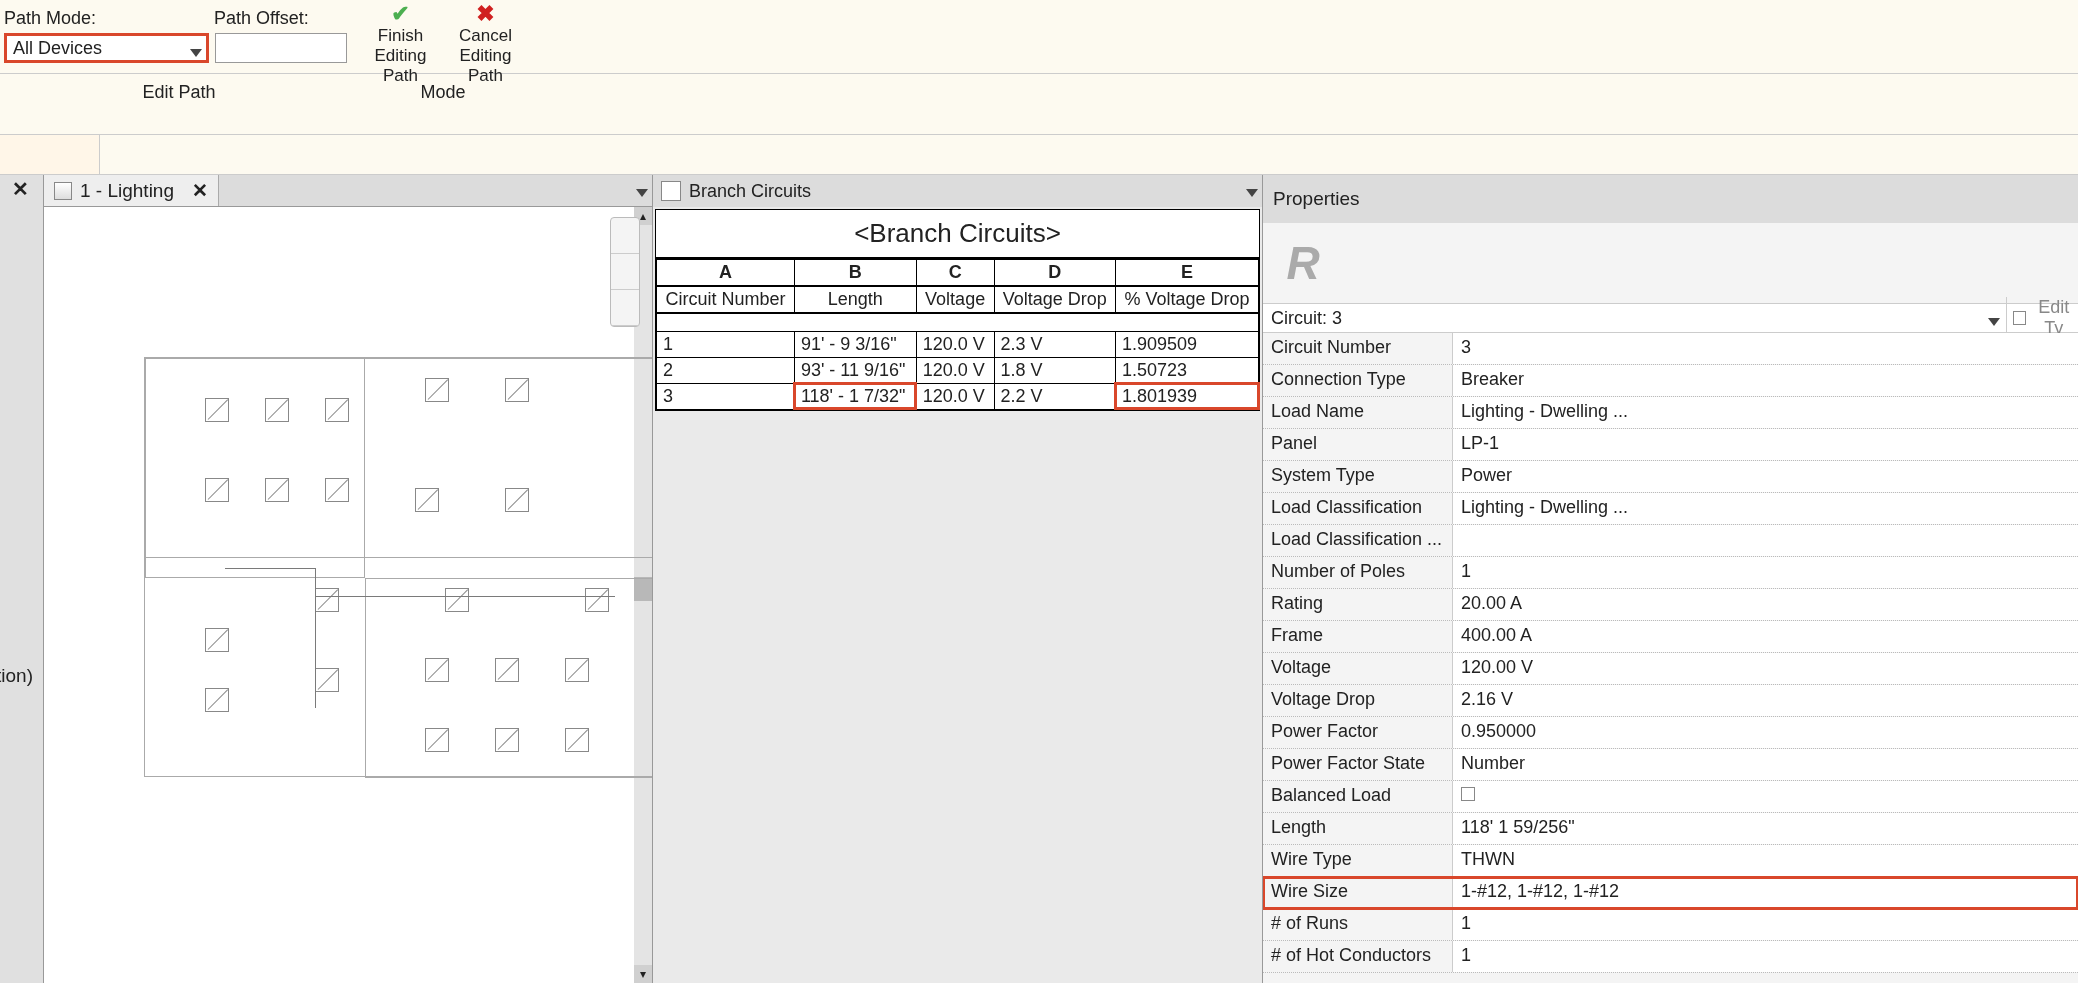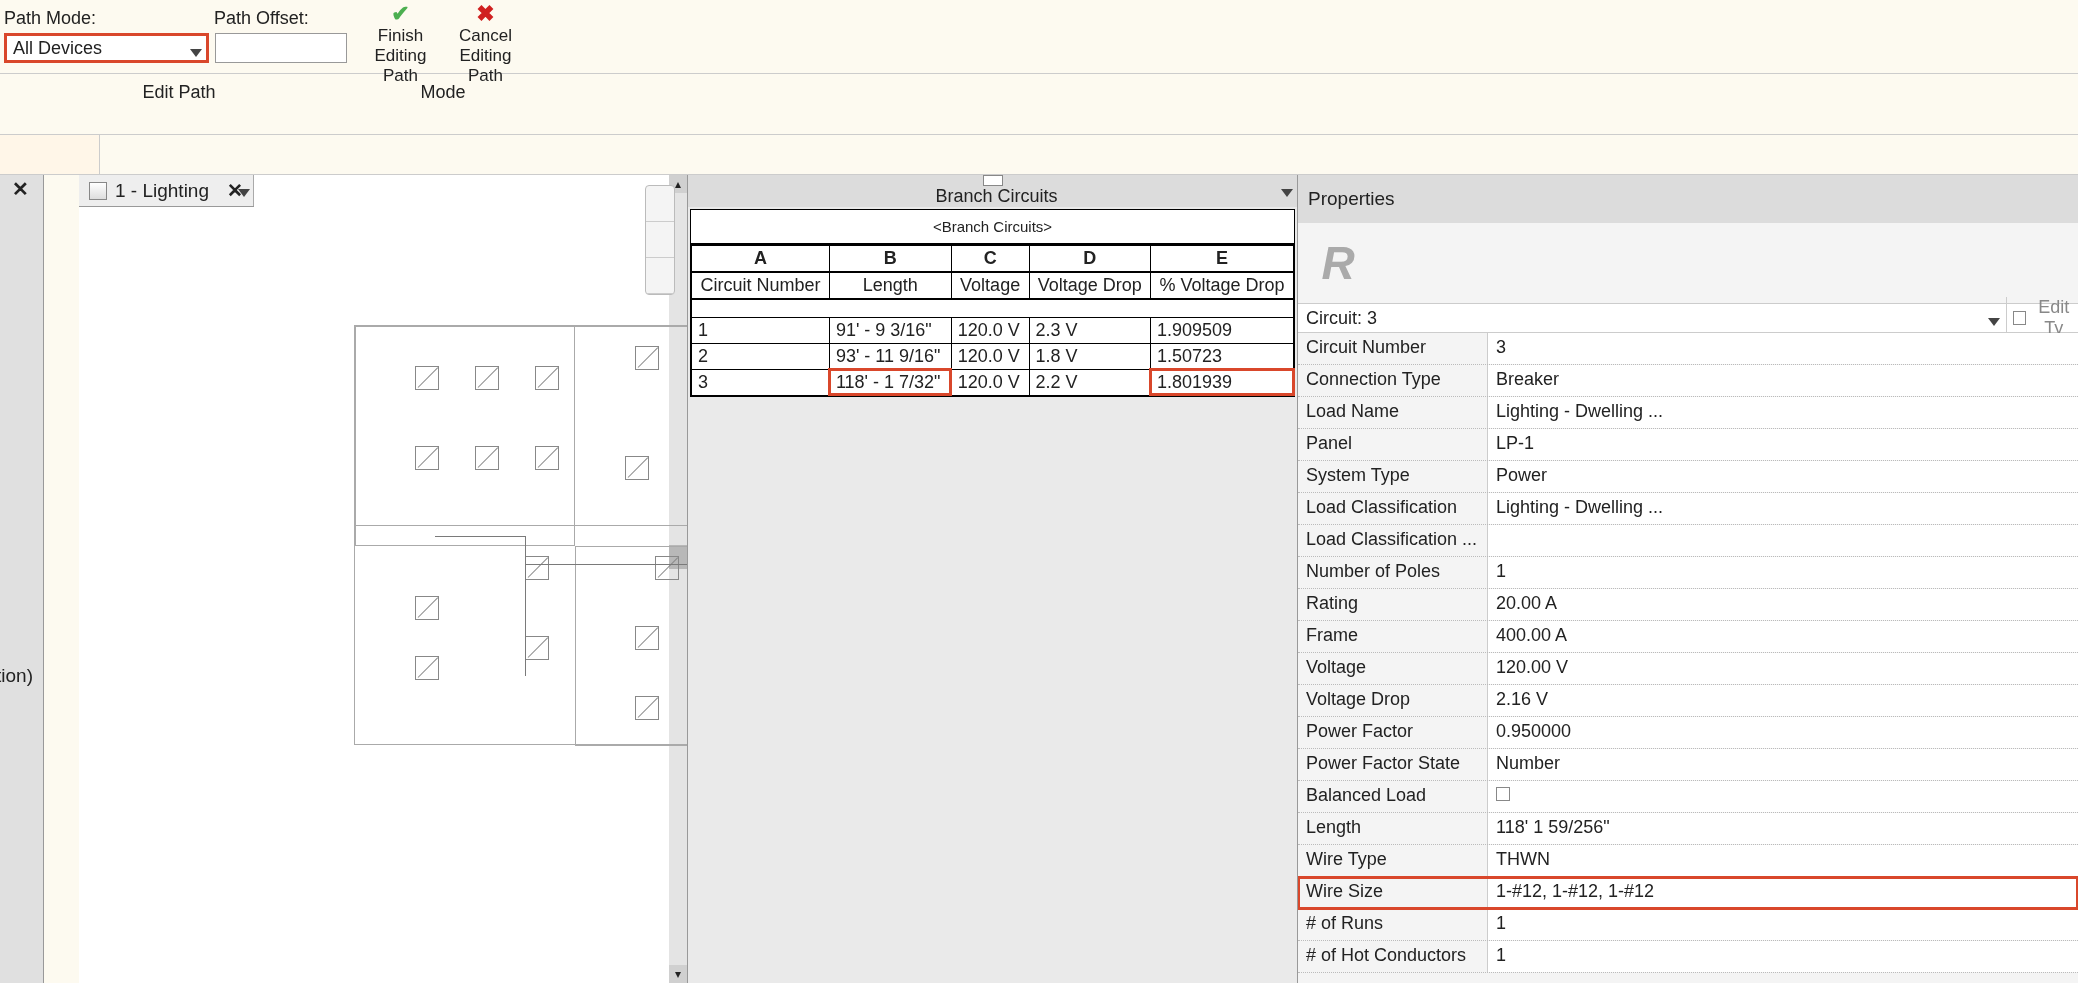--- a/index.html
+++ b/index.html
@@ -26,21 +26,21 @@
   .ribbon-wrap { height:135px; background:#fdfaf0; border-bottom:1px solid #ccc; }
   .subbar { height:40px; background:#fdfaf0; border-bottom:1px solid #ccc; }
   .subbar-inner { width:100px; height:100%; border-right:1px solid #ccc; background:#fff6e8; }
 
   
   .workarea { position:absolute; top:175px; left:0; right:0; bottom:0; display:flex; }
   .left-col { width:44px; border-right:1px solid #999; background:#e0e0e0; position:relative; }
   .left-col .close-x { position:absolute; top:2px; left:12px; font-size:20px; font-weight:bold; cursor:pointer; }
   .left-col .side-text { position:absolute; top:490px; left:-4px; font-size:19px; transform:none; }
 
-  .view-col { width:608px; display:flex; flex-direction:row; background:#fff;margin-left:35px; }
+  .view-col { width:608px; display:flex; flex-direction:column; background:#fff; }
   .tabbar { height:32px; background:#dcdcdc; border-bottom:1px solid #999; display:flex; align-items:center; position:relative; }
   .tabbar .tab { height:100%; display:flex; align-items:center; padding:0 10px; background:#eee; border-right:1px solid #aaa; font-size:19px; }
   .tabbar .doc-icon { width:18px; height:18px; border:1px solid #888; margin-right:8px; background:linear-gradient(#fff,#ddd); }
   .tabbar .tab-x { margin-left:18px; font-weight:bold; cursor:pointer; }
   .tabbar .drop { position:absolute; right:4px; top:6px; }
   .plan-canvas { flex:1; background:#fff; position:relative; overflow:hidden; }
   .nav-cube { position:absolute; right:12px; top:10px; width:30px; height:110px; border:1px solid #bbb; border-radius:4px; background:#f4f4f4; }
   .nav-cube div { height:36px; border-bottom:1px solid #ccc; }
   .scroll-v { position:absolute; right:0; top:0; width:18px; height:100%; background:#e4e4e4; }
   .scroll-v .up, .scroll-v .down { height:18px; text-align:center; font-size:12px; line-height:18px; background:#d0d0d0; }
@@ -48,26 +48,26 @@
   .scroll-v .thumb { position:absolute; top:370px; width:100%; height:24px; background:#b8b8b8; }
 
   
   .plan { position:absolute; left:100px; top:150px; width:520px; height:420px; border:1px solid #aaa; }
   .plan .room { position:absolute; border:1px solid #aaa; }
   .plan .fix { position:absolute; width:24px; height:24px; border:1px solid #888; }
   .plan .fix::after { content:""; position:absolute; left:2px; top:20px; width:28px; border-top:1px solid #888; transform:rotate(-45deg); transform-origin:left; }
   .plan .wire { position:absolute; background:#7a7a7a; height:1px; }
 
   .sched-col { width:610px; display:flex; flex-direction:column; border-left:1px solid #999; background:#eaeaea; }
-  .sched-col .tabbar2 { height:32px; background:#dcdcdc; display:flex; align-items:center; padding-left:8px; position:relative;flex-direction:column; }
+  .sched-col .tabbar2 { height:32px; background:#dcdcdc; display:flex; align-items:center; padding-left:8px; position:relative; }
   .tabbar2 .sheet-icon { width:20px; height:20px; border:1px solid #888; background:#fff; margin-right:8px; }
   .tabbar2 .drop { position:absolute; right:4px; top:6px; }
   .sched-body { flex:1; background:#eaeaea; padding:2px; }
   .sched-inner { background:#fff; border:1px solid #000; }
-  .sched-title { text-align:center; font-size:15px; padding:8px 0; border-bottom:2px solid #000; }
+  .sched-title { text-align:center; font-size:26px; padding:8px 0; border-bottom:2px solid #000; }
   table.sched { width:100%; border-collapse:collapse; font-size:18px; }
   table.sched th, table.sched td { border:1px solid #000; padding:2px 6px; text-align:left; font-weight:normal; }
   table.sched .colhdr th { text-align:center; font-weight:bold; border-bottom:2px solid #000; }
   table.sched .hdr2 th { text-align:center; border-bottom:2px solid #000; }
   table.sched .spacer td { border-left:1px solid #000; border-right:1px solid #000; border-top:none; border-bottom:1px solid #000; height:18px; }
   .hl-red { outline:3px solid #d9472b; outline-offset:-2px; }
 
   .props-col { flex:1; border-left:1px solid #999; background:#f4f4f4; display:flex; flex-direction:column; }
   .props-col .tabbar3 { height:48px; background:#dcdcdc; display:flex; align-items:center; padding-left:10px; font-size:19px; }
   .props-top { height:80px; display:flex; align-items:center; padding:6px 10px; }

